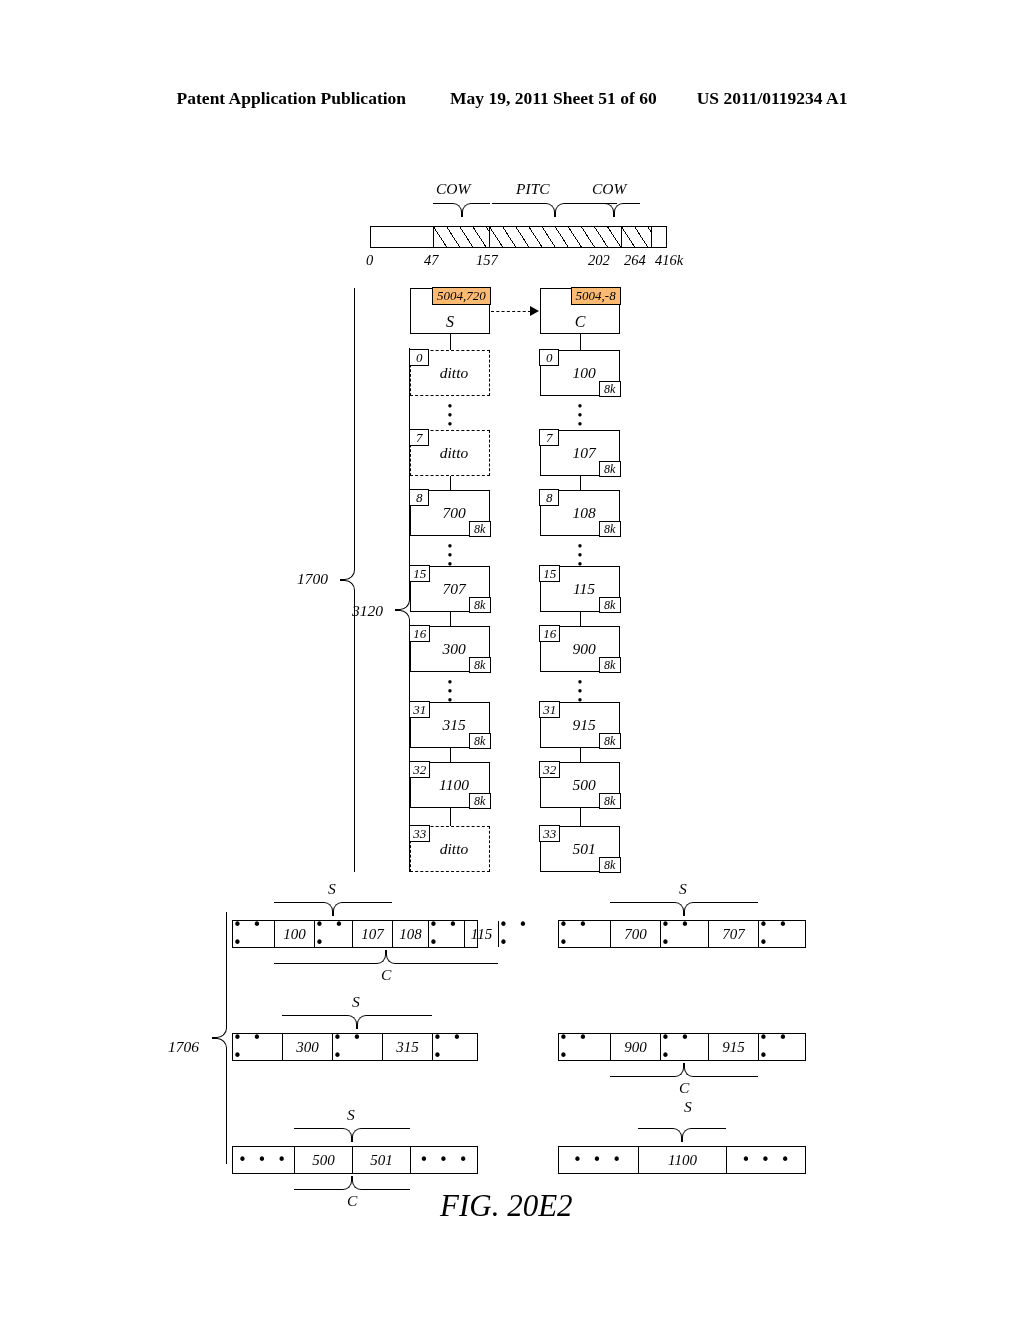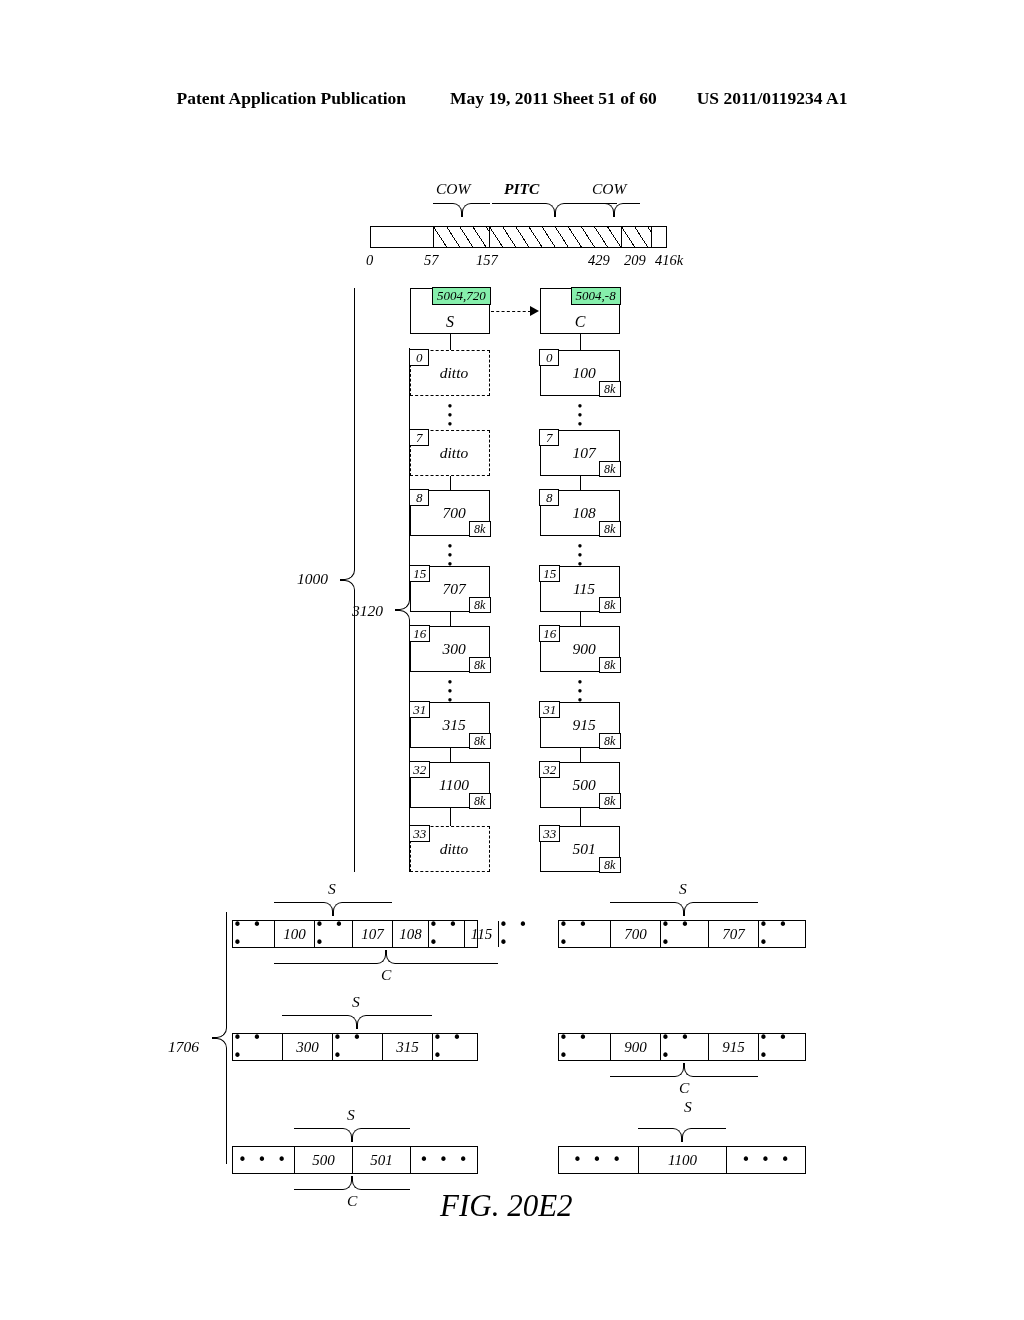--- a/index.html
+++ b/index.html
@@ -90,21 +90,21 @@
   .node .sz{
     position:absolute;right:-1.7px;bottom:-1.7px;min-width:22px;height:16px;
     border:1.5px solid #000;box-sizing:border-box;background:#fff;
     font-style:italic;font-size:12px;line-height:14px;text-align:center;
   }
   
   .hnode{position:absolute;width:80px;height:46px;border:1.7px solid #000;
          box-sizing:border-box;background:#fff;}
   .hnode .tag{
     position:absolute;right:-1.7px;top:-1.7px;height:18px;
-    border:1.5px solid #000;box-sizing:border-box;background:#86efac;
+    border:1.5px solid #000;box-sizing:border-box;background:#fdba74;
     font-style:italic;font-size:13px;line-height:16px;text-align:center;padding:0 4px;
   }
   .hnode .nm{
     position:absolute;left:0;bottom:2px;width:100%;text-align:center;
     font-style:italic;font-size:16px;
   }
   .conn{position:absolute;width:0;border-left:1.7px solid #000;}
   .vdots{position:absolute;width:10px;text-align:center;
          font-size:14px;line-height:9px;letter-spacing:0;color:#000;}
   .vdots i{display:block;font-style:normal;}
@@ -137,21 +137,21 @@
 
 <div class="pg">
 
   <div class="hdr">
     <span class="h1">Patent Application Publication</span><span class="h2">May 19, 2011  Sheet 51 of 60</span><span>US 2011/0119234 A1</span>
   </div>
 
   <div>
 
     <div class="brace-lab" style="left:436px;top:180px;">COW</div>
-    <div class="brace-lab" style="left:504px;top:180px;font-weight:bold;">PITC</div>
+    <div class="brace-lab" style="left:516px;top:180px;">PITC</div>
     <div class="brace-lab" style="left:592px;top:180px;">COW</div>
 
     <div class="brace-top" style="left:433px;top:203px;width:57px;">
         <div class="bl"></div>
         <div class="br"></div>
       </div>
     <div class="brace-top" style="left:492px;top:203px;width:125px;">
         <div class="bl"></div>
         <div class="br"></div>
       </div>
@@ -164,32 +164,32 @@
       <div class="seg hatch" style="left:62px;width:56px;"></div>
       <div class="seg hatch" style="left:118px;width:132px;"></div>
       <div class="seg hatch" style="left:250px;width:30px;"></div>
       <div class="div" style="left:62px;"></div>
       <div class="div" style="left:118px;"></div>
       <div class="div" style="left:250px;"></div>
       <div class="div" style="left:280px;"></div>
     </div>
 
     <div class="ticklab" style="left:366px;">0</div>
-    <div class="ticklab" style="left:424px;">57</div>
+    <div class="ticklab" style="left:424px;">47</div>
     <div class="ticklab" style="left:476px;">157</div>
-    <div class="ticklab" style="left:588px;">429</div>
-    <div class="ticklab" style="left:624px;">209</div>
+    <div class="ticklab" style="left:588px;">202</div>
+    <div class="ticklab" style="left:624px;">264</div>
     <div class="ticklab" style="left:655px;">416k</div>
   </div>
 
   <div class="brace-v" style="left:340px;top:288px;height:584px;">
     <div class="bt"></div>
       <div class="bb"></div>
   </div>
-  <div class="brace-lab" style="left:297px;top:570px;">1000</div>
+  <div class="brace-lab" style="left:297px;top:570px;">1700</div>
 
   <div class="brace-v" style="left:395px;top:348px;height:524px;">
     <div class="bt"></div>
       <div class="bb"></div>
   </div>
   <div class="brace-lab" style="left:352px;top:602px;">3120</div>
 
   <div class="hnode" style="left:410px;top:288px;">
     <div class="tag">5004,720</div>
     <div class="nm">S</div>

